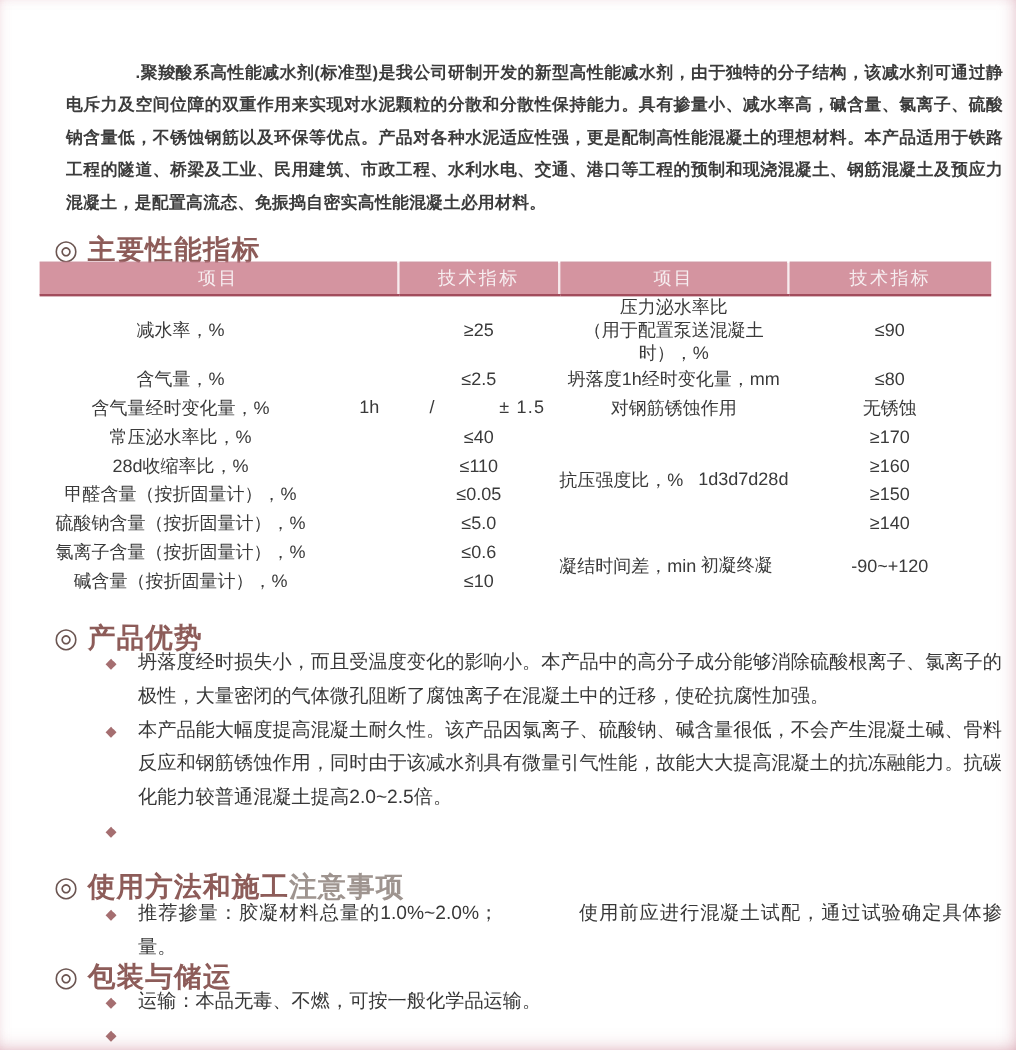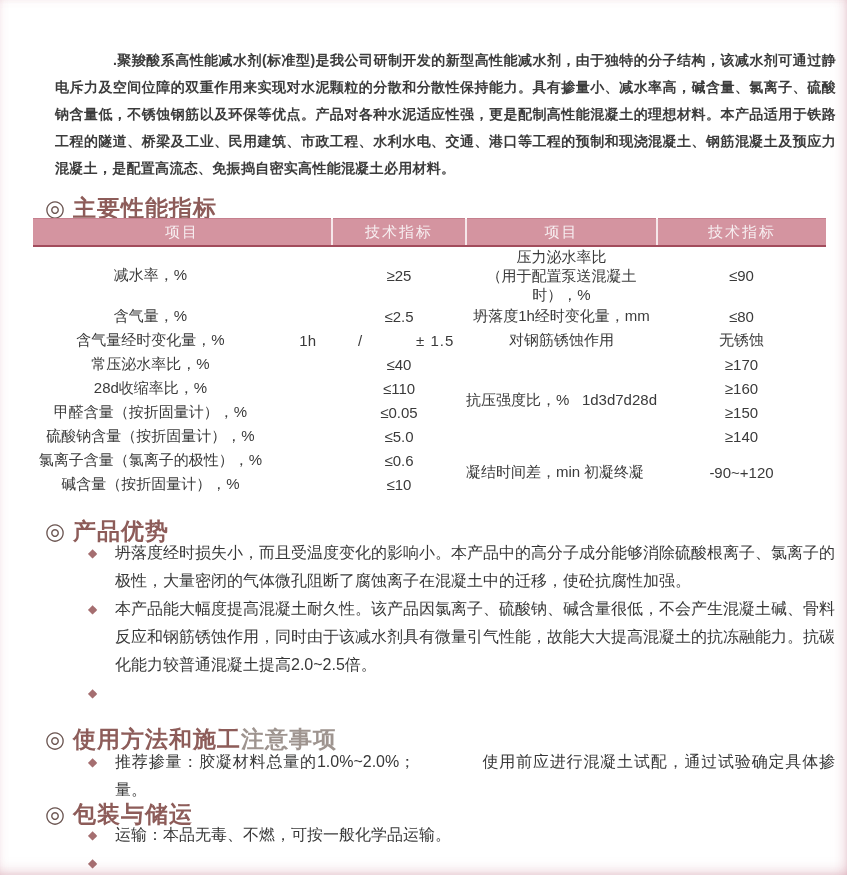--- a/index.html
+++ b/index.html
@@ -158,21 +158,21 @@
       <td class="c-item">甲醛含量（按折固量计），%</td>
       <td>≤0.05</td>
       <td>≥150</td>
     </tr>
     <tr>
       <td class="c-item">硫酸钠含量（按折固量计），%</td>
       <td>≤5.0</td>
       <td>≥140</td>
     </tr>
     <tr>
-      <td class="c-item">氯离子含量（氯离子的极性），%</td>
+      <td class="c-item">氯离子含量（按折固量计），%</td>
       <td>≤0.6</td>
       <td rowspan="2">
         <div class="split-wrap">
           <div class="split-label">凝结时间差，min</div>
           <div class="split-list">
             <div>初凝</div>
             <div>终凝</div>
           </div>
         </div>
       </td>

